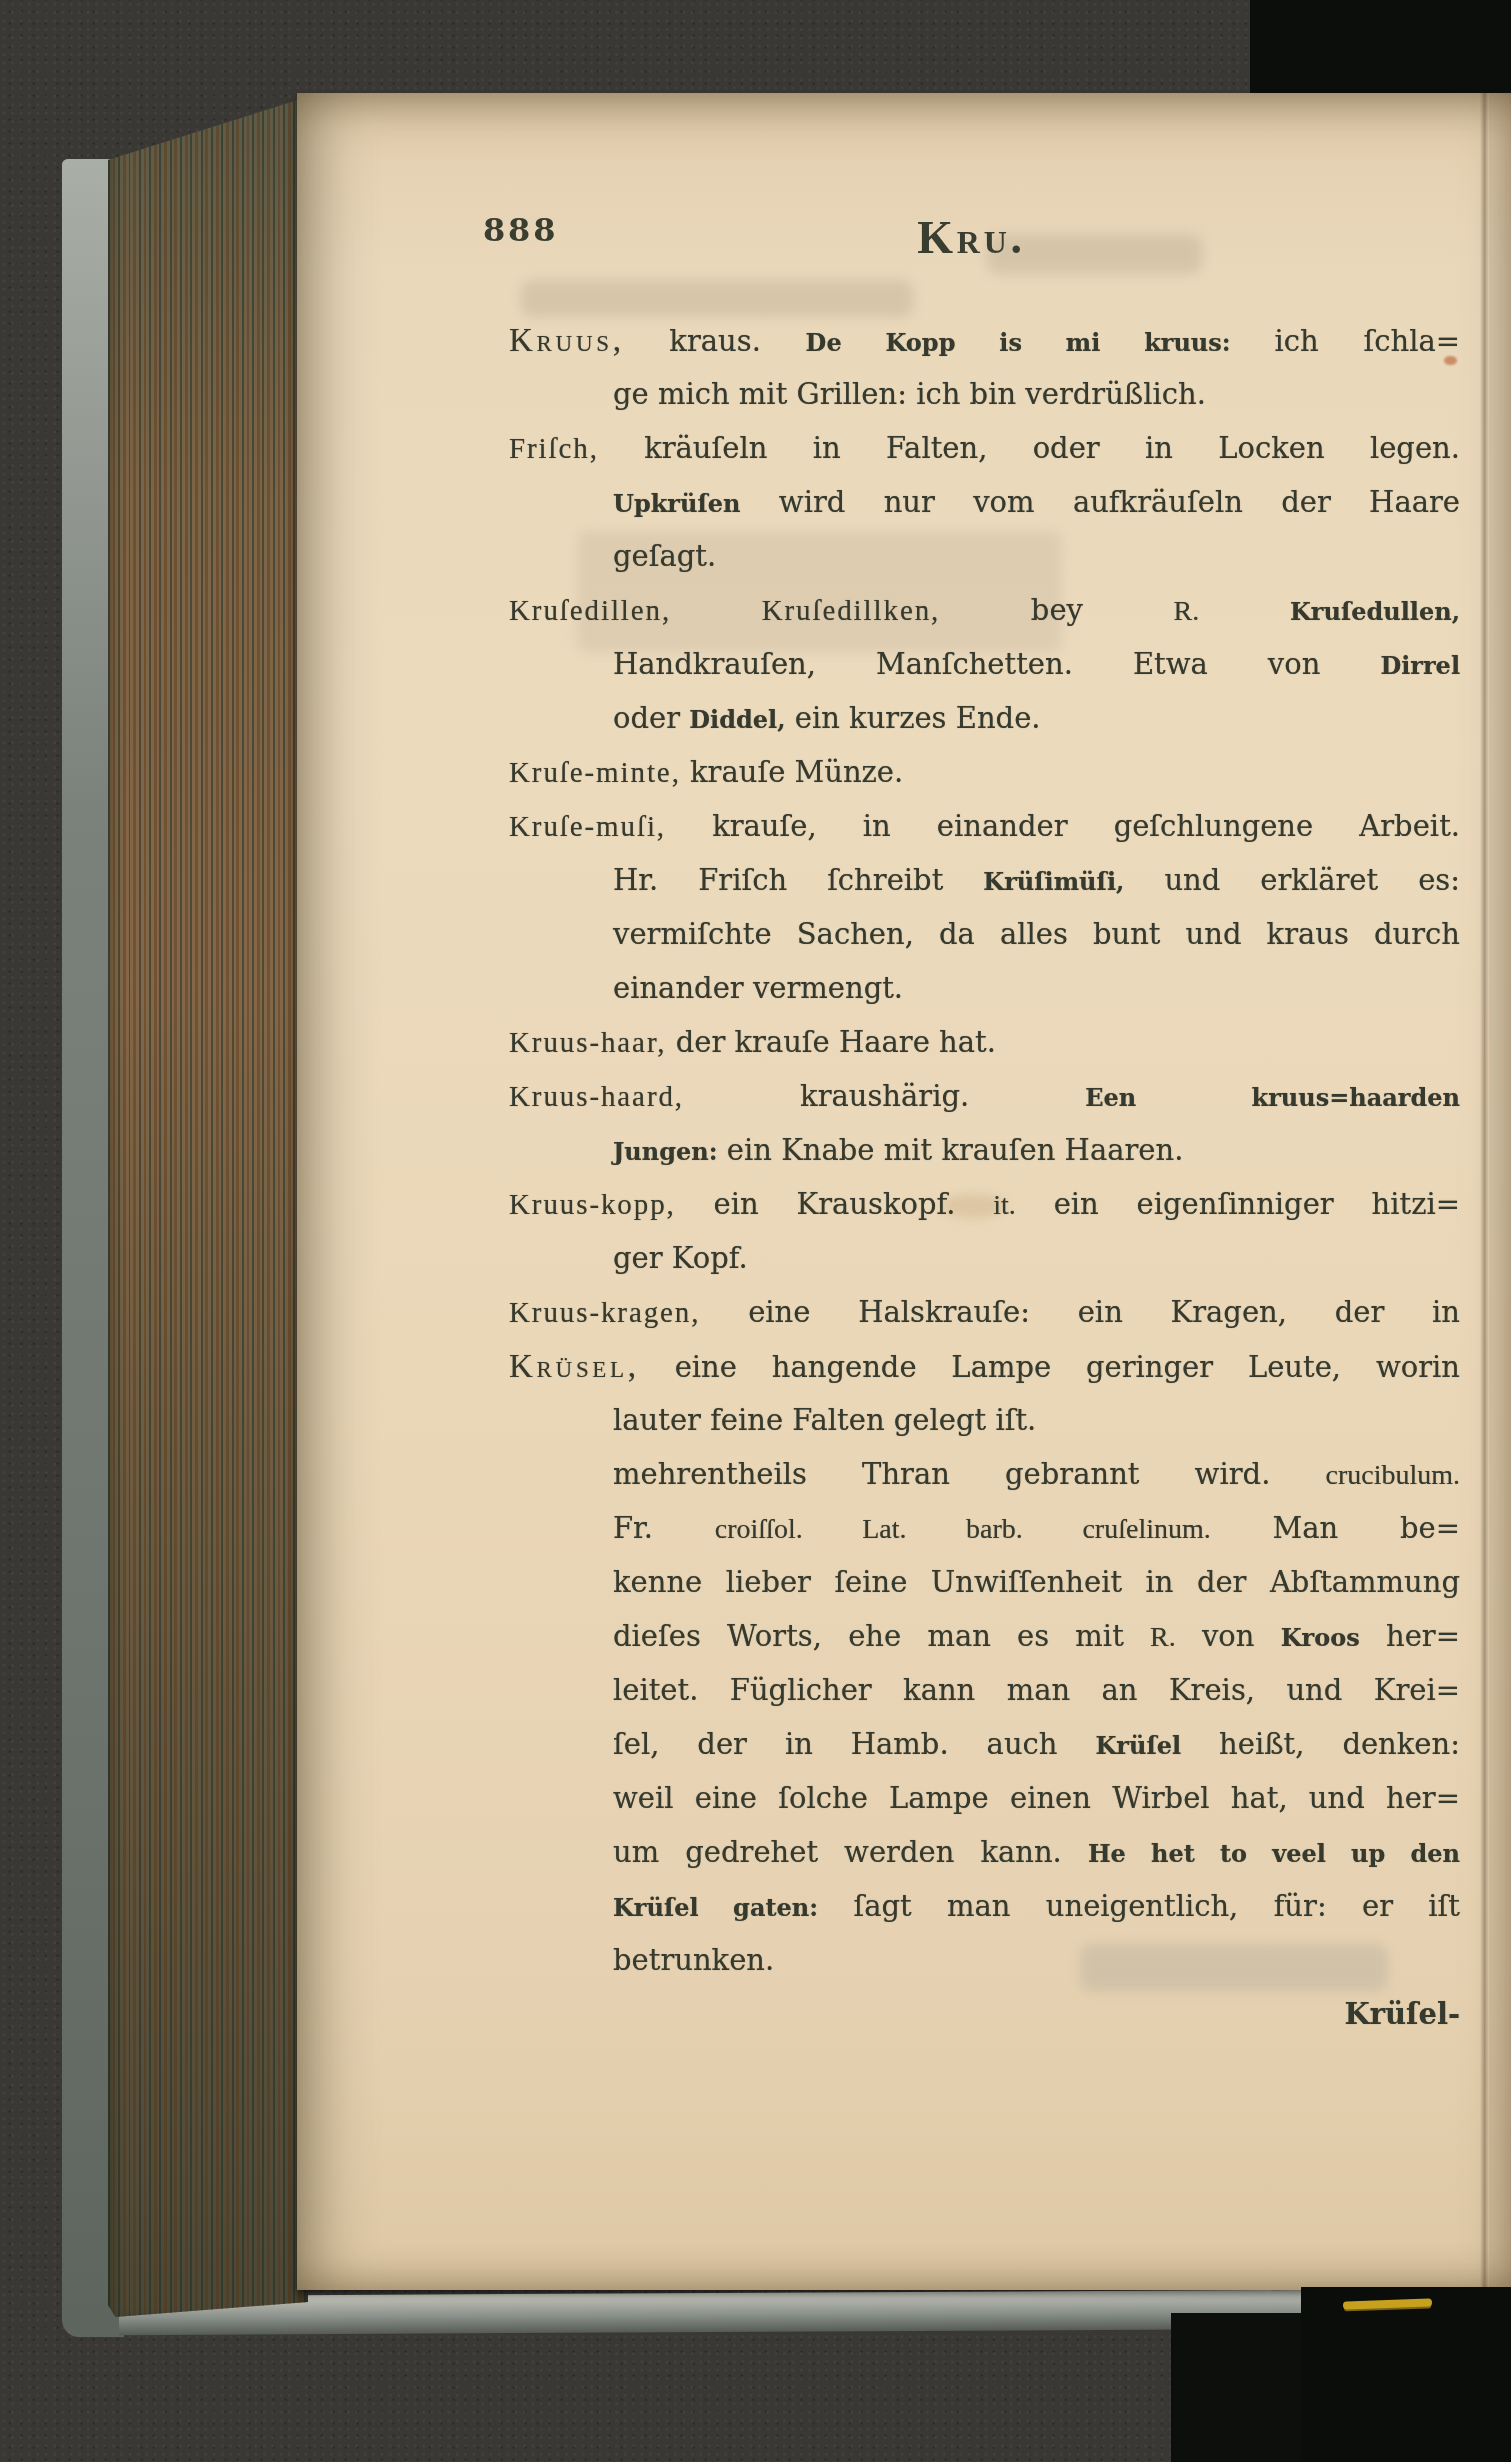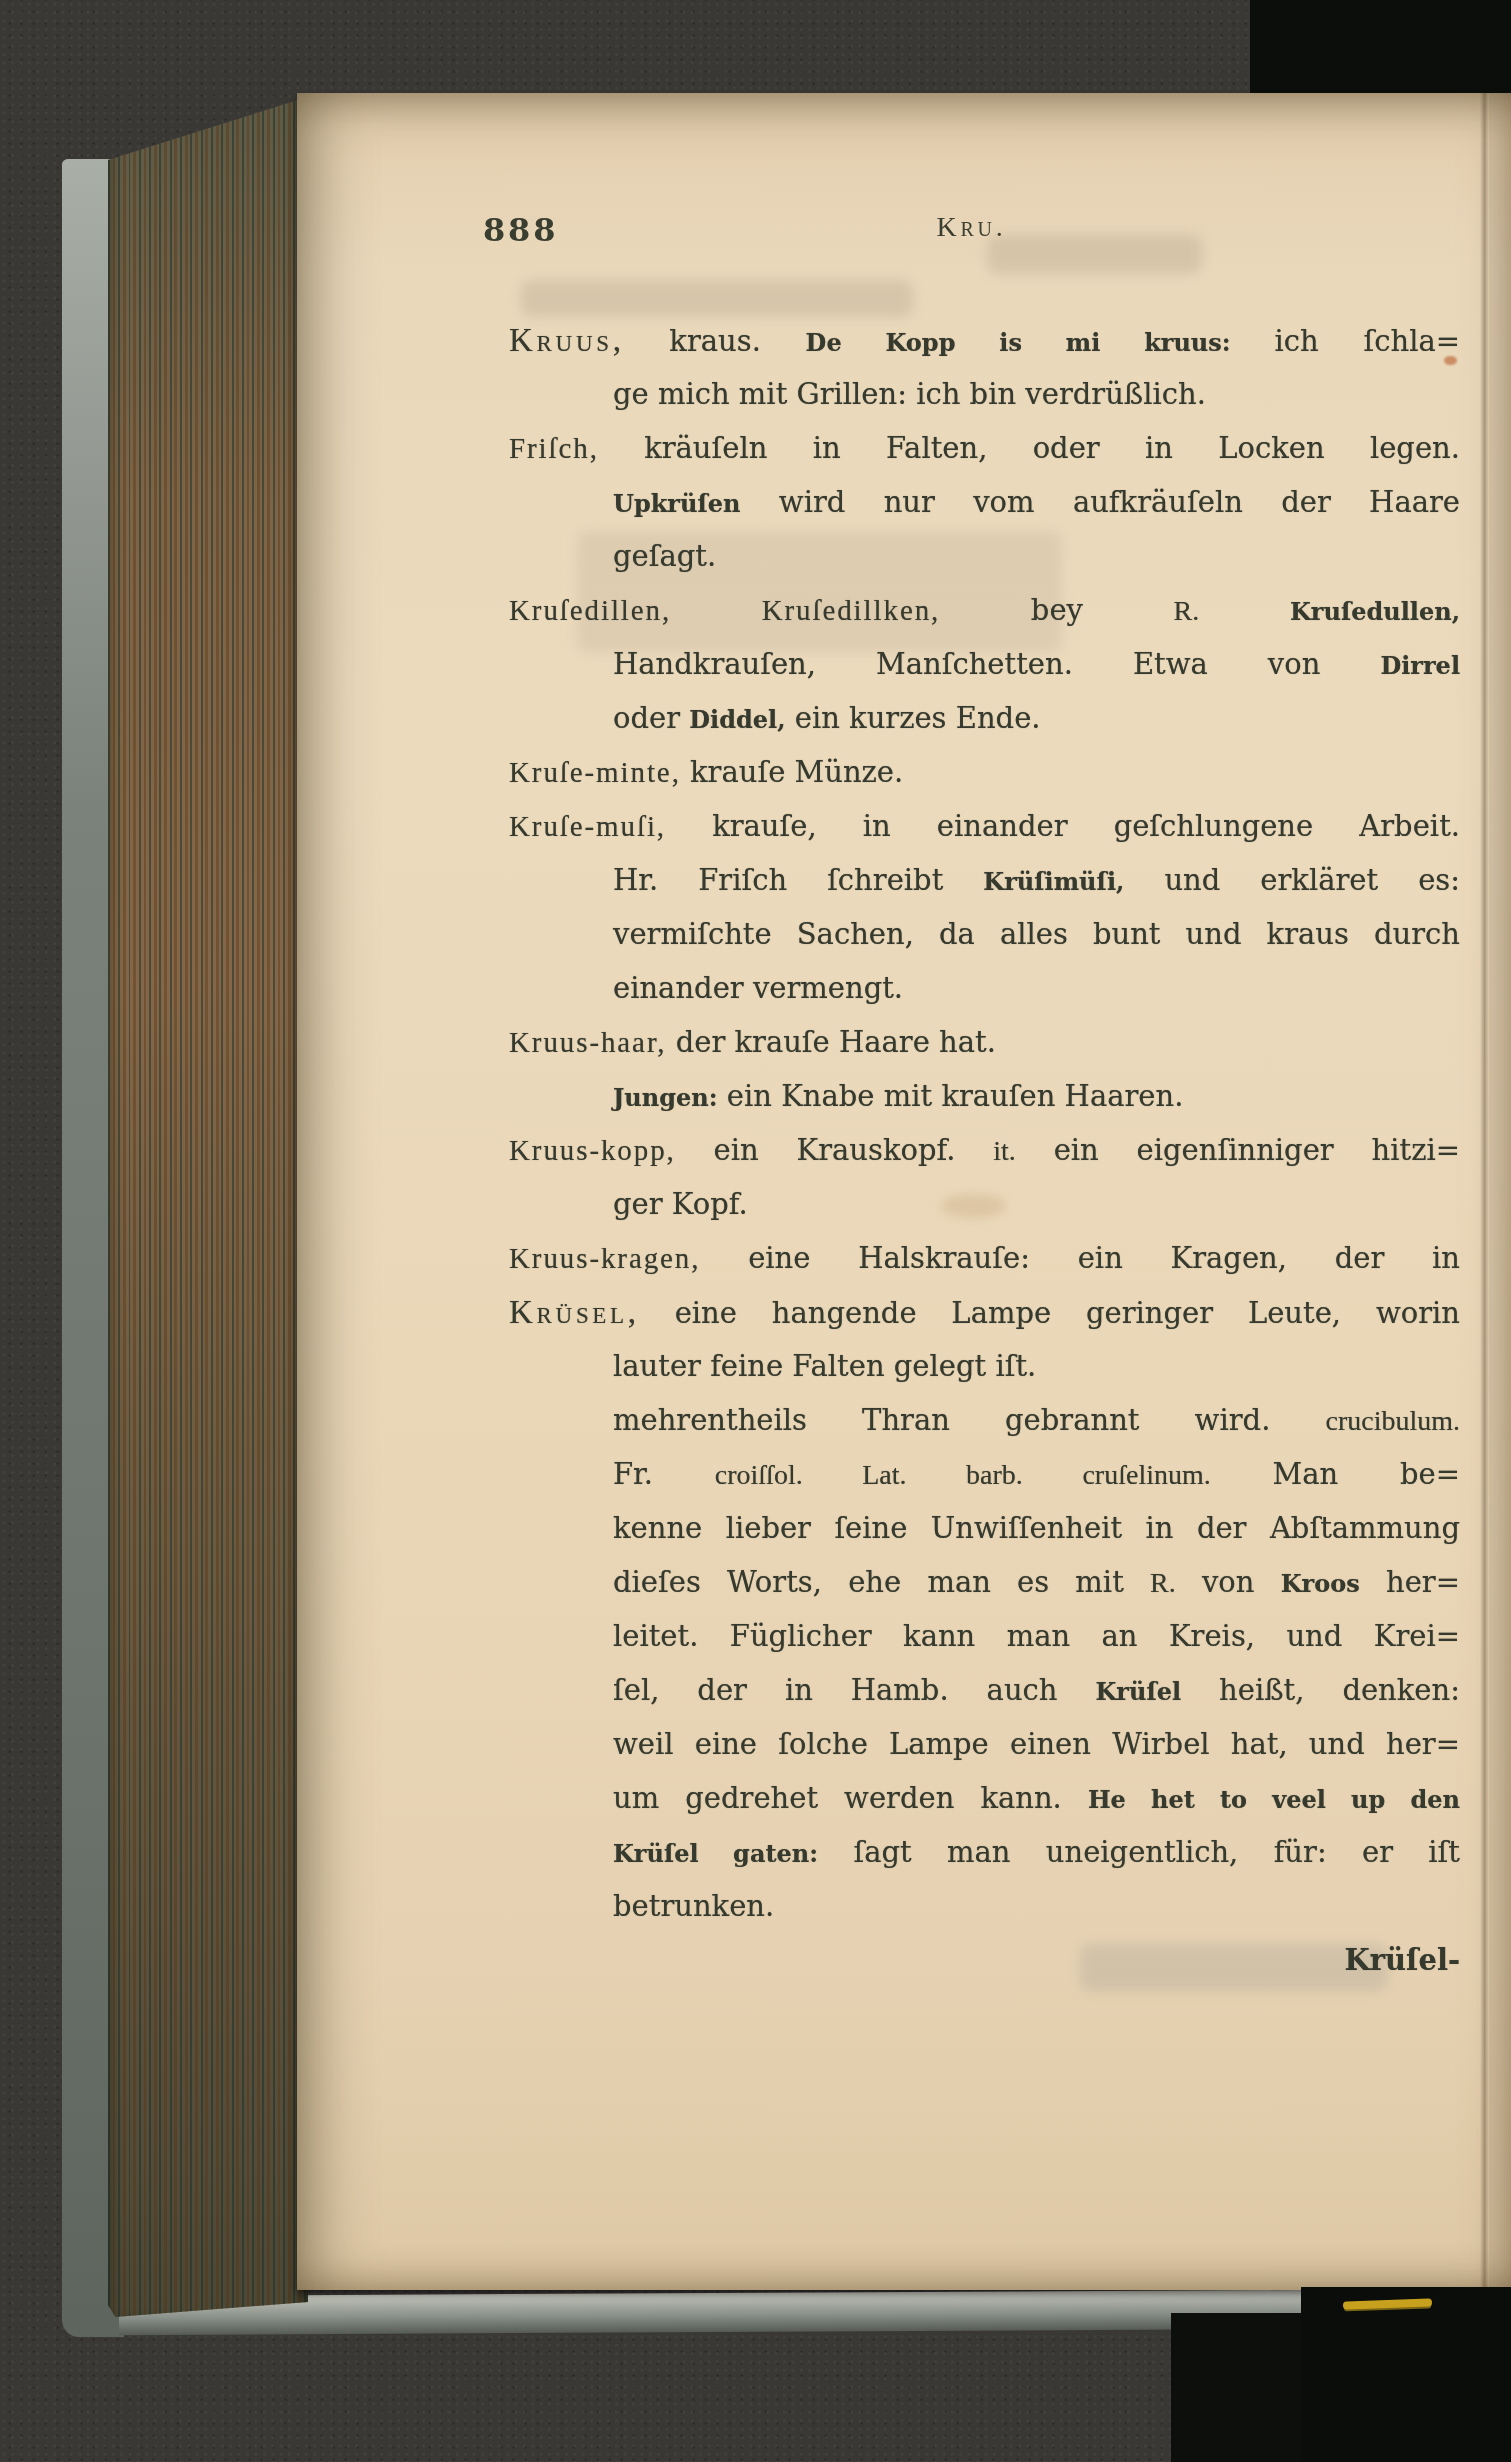--- a/index.html
+++ b/index.html
@@ -55,21 +55,21 @@
   .stain{position:absolute;border-radius:50%;}
   #stain-rust{left:1147px;top:263px;width:13px;height:9.3px;background:rgba(176,80,30,0.55);filter:blur(0.9px);}
   #stain-soft{left:644px;top:1101px;width:65px;height:24px;background:rgba(150,100,40,0.15);filter:blur(4.7px);}
 
   
   #header-row{position:absolute;left:186px;top:118px;width:977px;height:54px;color:#3a3e31;}
   #page-number{position:absolute;left:0;top:0;font-size:32px;letter-spacing:2.8px;font-weight:bold;
     font-family:"DejaVu Serif",serif;}
   #running-header{position:absolute;left:50%;transform:translateX(-50%);top:0;
     font-family:"Liberation Serif","DejaVu Serif",serif;font-variant:small-caps;
-    font-size:28px;letter-spacing:3.7px;font-weight:normal;}
+    font-size:46px;letter-spacing:3.7px;font-weight:bold;}
 
   
   #text-column{position:absolute;left:212px;top:220px;width:951px;color:#363a2e;}
   .line{height:54px;line-height:54px;font-size:29px;white-space:normal;
     text-shadow:0 0 0.9px rgba(42,46,30,0.55);}
   .line.j{text-align:justify;text-align-last:justify;}
   .line.ind{padding-left:104px;}
   .line.cw{text-align:right;font-weight:bold;}
   .fr{font-family:"DejaVu Serif",serif;}
   .frb{font-family:"DejaVu Serif",serif;font-weight:bold;font-size:24px;}
@@ -112,20 +112,21 @@
         <div class="line ind"><span class="fr">geſagt.</span></div>
         <div class="line j"><span class="head">Kruſedillen, Kruſedillken,</span><span class="fr"> bey </span><span class="lat">R.</span><span class="fr"> </span><span class="frb">Kruſedullen,</span></div>
         <div class="line ind j"><span class="fr">Handkrauſen, Manſchetten. Etwa von </span><span class="frb">Dirrel</span></div>
         <div class="line ind"><span class="fr">oder </span><span class="frb">Diddel,</span><span class="fr"> ein kurzes Ende.</span></div>
         <div class="line"><span class="head">Kruſe-minte,</span><span class="fr"> krauſe Münze.</span></div>
         <div class="line j"><span class="head">Kruſe-muſi,</span><span class="fr"> krauſe, in einander geſchlungene Arbeit.</span></div>
         <div class="line ind j"><span class="fr">Hr. Friſch ſchreibt </span><span class="frb">Krüſimüſi,</span><span class="fr"> und erkläret es:</span></div>
         <div class="line ind j"><span class="fr">vermiſchte Sachen, da alles bunt und kraus durch</span></div>
         <div class="line ind"><span class="fr">einander vermengt.</span></div>
         <div class="line"><span class="head">Kruus-haar,</span><span class="fr"> der krauſe Haare hat.</span></div>
+        <div class="line j"><span class="head">Kruus-haard,</span><span class="fr"> kraushärig. </span><span class="frb">Een kruus=haarden</span></div>
         <div class="line ind"><span class="frb">Jungen:</span><span class="fr"> ein Knabe mit krauſen Haaren.</span></div>
         <div class="line j"><span class="head">Kruus-kopp,</span><span class="fr"> ein Krauskopf. </span><span class="lat">it.</span><span class="fr"> ein eigenſinniger hitzi=</span></div>
         <div class="line ind"><span class="fr">ger Kopf.</span></div>
         <div class="line j"><span class="head">Kruus-kragen,</span><span class="fr"> eine Halskrauſe: ein Kragen, der in</span></div>
         <div class="line j"><span class="lead">Krüsel,</span><span class="fr"> eine hangende Lampe geringer Leute, worin</span></div>
         <div class="line ind"><span class="fr">lauter feine Falten gelegt iſt.</span></div>
         <div class="line ind j"><span class="fr">mehrentheils Thran gebrannt wird. </span><span class="lat">crucibulum.</span></div>
         <div class="line ind j"><span class="fr">Fr. </span><span class="lat">croiſſol. Lat. barb. cruſelinum.</span><span class="fr"> Man be=</span></div>
         <div class="line ind j"><span class="fr">kenne lieber ſeine Unwiſſenheit in der Abſtammung</span></div>
         <div class="line ind j"><span class="fr">dieſes Worts, ehe man es mit </span><span class="lat">R.</span><span class="fr"> von </span><span class="frb">Kroos</span><span class="fr"> her=</span></div>

